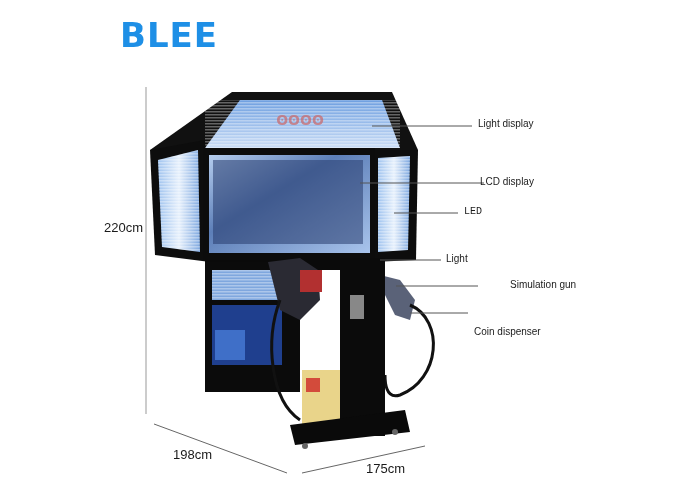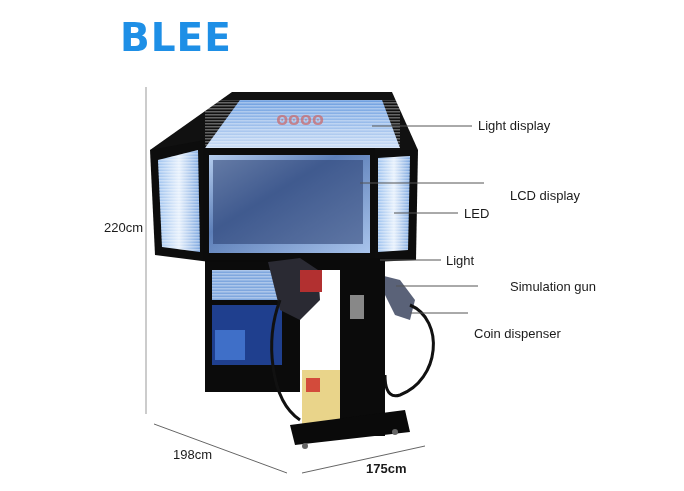--- a/index.html
+++ b/index.html
@@ -1,19 +1,19 @@
 <!DOCTYPE html>
 <html><head>
 <meta charset="utf-8">
 <style>
   html, body { margin:0; padding:0; background:#ffffff; }
   body { width:684px; height:491px; position:relative; overflow:hidden; font-family:"Liberation Sans", "DejaVu Sans", sans-serif; }
   .abs { position:absolute; }
-  .logo { left:120px; top:18px; font-family:"DejaVu Sans", sans-serif; font-weight:bold; font-size:39px; letter-spacing:1px; color:#1e8fe6; line-height:1; }
-  .callout-label { font-size:13px; color:#1a1a1a; white-space:nowrap; line-height:1; }
+  .logo { left:120px; top:18px; font-family:"DejaVu Sans", sans-serif; font-weight:bold; font-size:34px; letter-spacing:1px; color:#1e8fe6; line-height:1; }
+  .callout-label { font-size:10px; color:#1a1a1a; white-space:nowrap; line-height:1; }
   .dim-label { font-size:13px; color:#1a1a1a; white-space:nowrap; line-height:1; }
   svg { position:absolute; left:0; top:0; }
 </style>
 </head>
 <body>
 
 <div class="abs logo">BLEE</div>
 
 <svg width="684" height="491" viewBox="0 0 684 491">
   <defs>
@@ -94,21 +94,21 @@
   <line x1="380" y1="260" x2="441" y2="260" stroke="#555" stroke-width="1"></line>
   <line x1="396" y1="286" x2="478" y2="286" stroke="#555" stroke-width="1"></line>
   <line x1="410" y1="313" x2="468" y2="313" stroke="#555" stroke-width="1"></line>
 
   <line x1="146" y1="87" x2="146" y2="414" stroke="#999" stroke-width="1"></line>
   <line x1="154" y1="424" x2="287" y2="473" stroke="#666" stroke-width="1"></line>
   <line x1="302" y1="473" x2="425" y2="446" stroke="#666" stroke-width="1"></line>
 </svg>
 
 <div class="abs callout-label" style="left:478px; top:119px;">Light display</div>
-<div class="abs callout-label" style="left:510px; top:177px;margin-top:12px;">LCD display</div>
-<div class="abs callout-label" style="left:464px; top:207px;">LED</div>
+<div class="abs callout-label" style="left:480px; top:177px;">LCD display</div>
+<div class="abs callout-label" style="left:464px; top:207px;font-family:Liberation Mono, monospace;">LED</div>
 <div class="abs callout-label" style="left:446px; top:254px;">Light</div>
 <div class="abs callout-label" style="left:483px; top:280px;margin-left:27px;">Simulation gun</div>
 <div class="abs callout-label" style="left:474px; top:307px;margin-top:20px;">Coin dispenser</div>
 
 <div class="abs dim-label" style="left:104px; top:221px;">220cm</div>
 <div class="abs dim-label" style="left:173px; top:448px;">198cm</div>
-<div class="abs dim-label" style="left:366px; top:462px;font-weight:bold;">175cm</div>
+<div class="abs dim-label" style="left:366px; top:462px;">175cm</div>
 
 </body></html>

